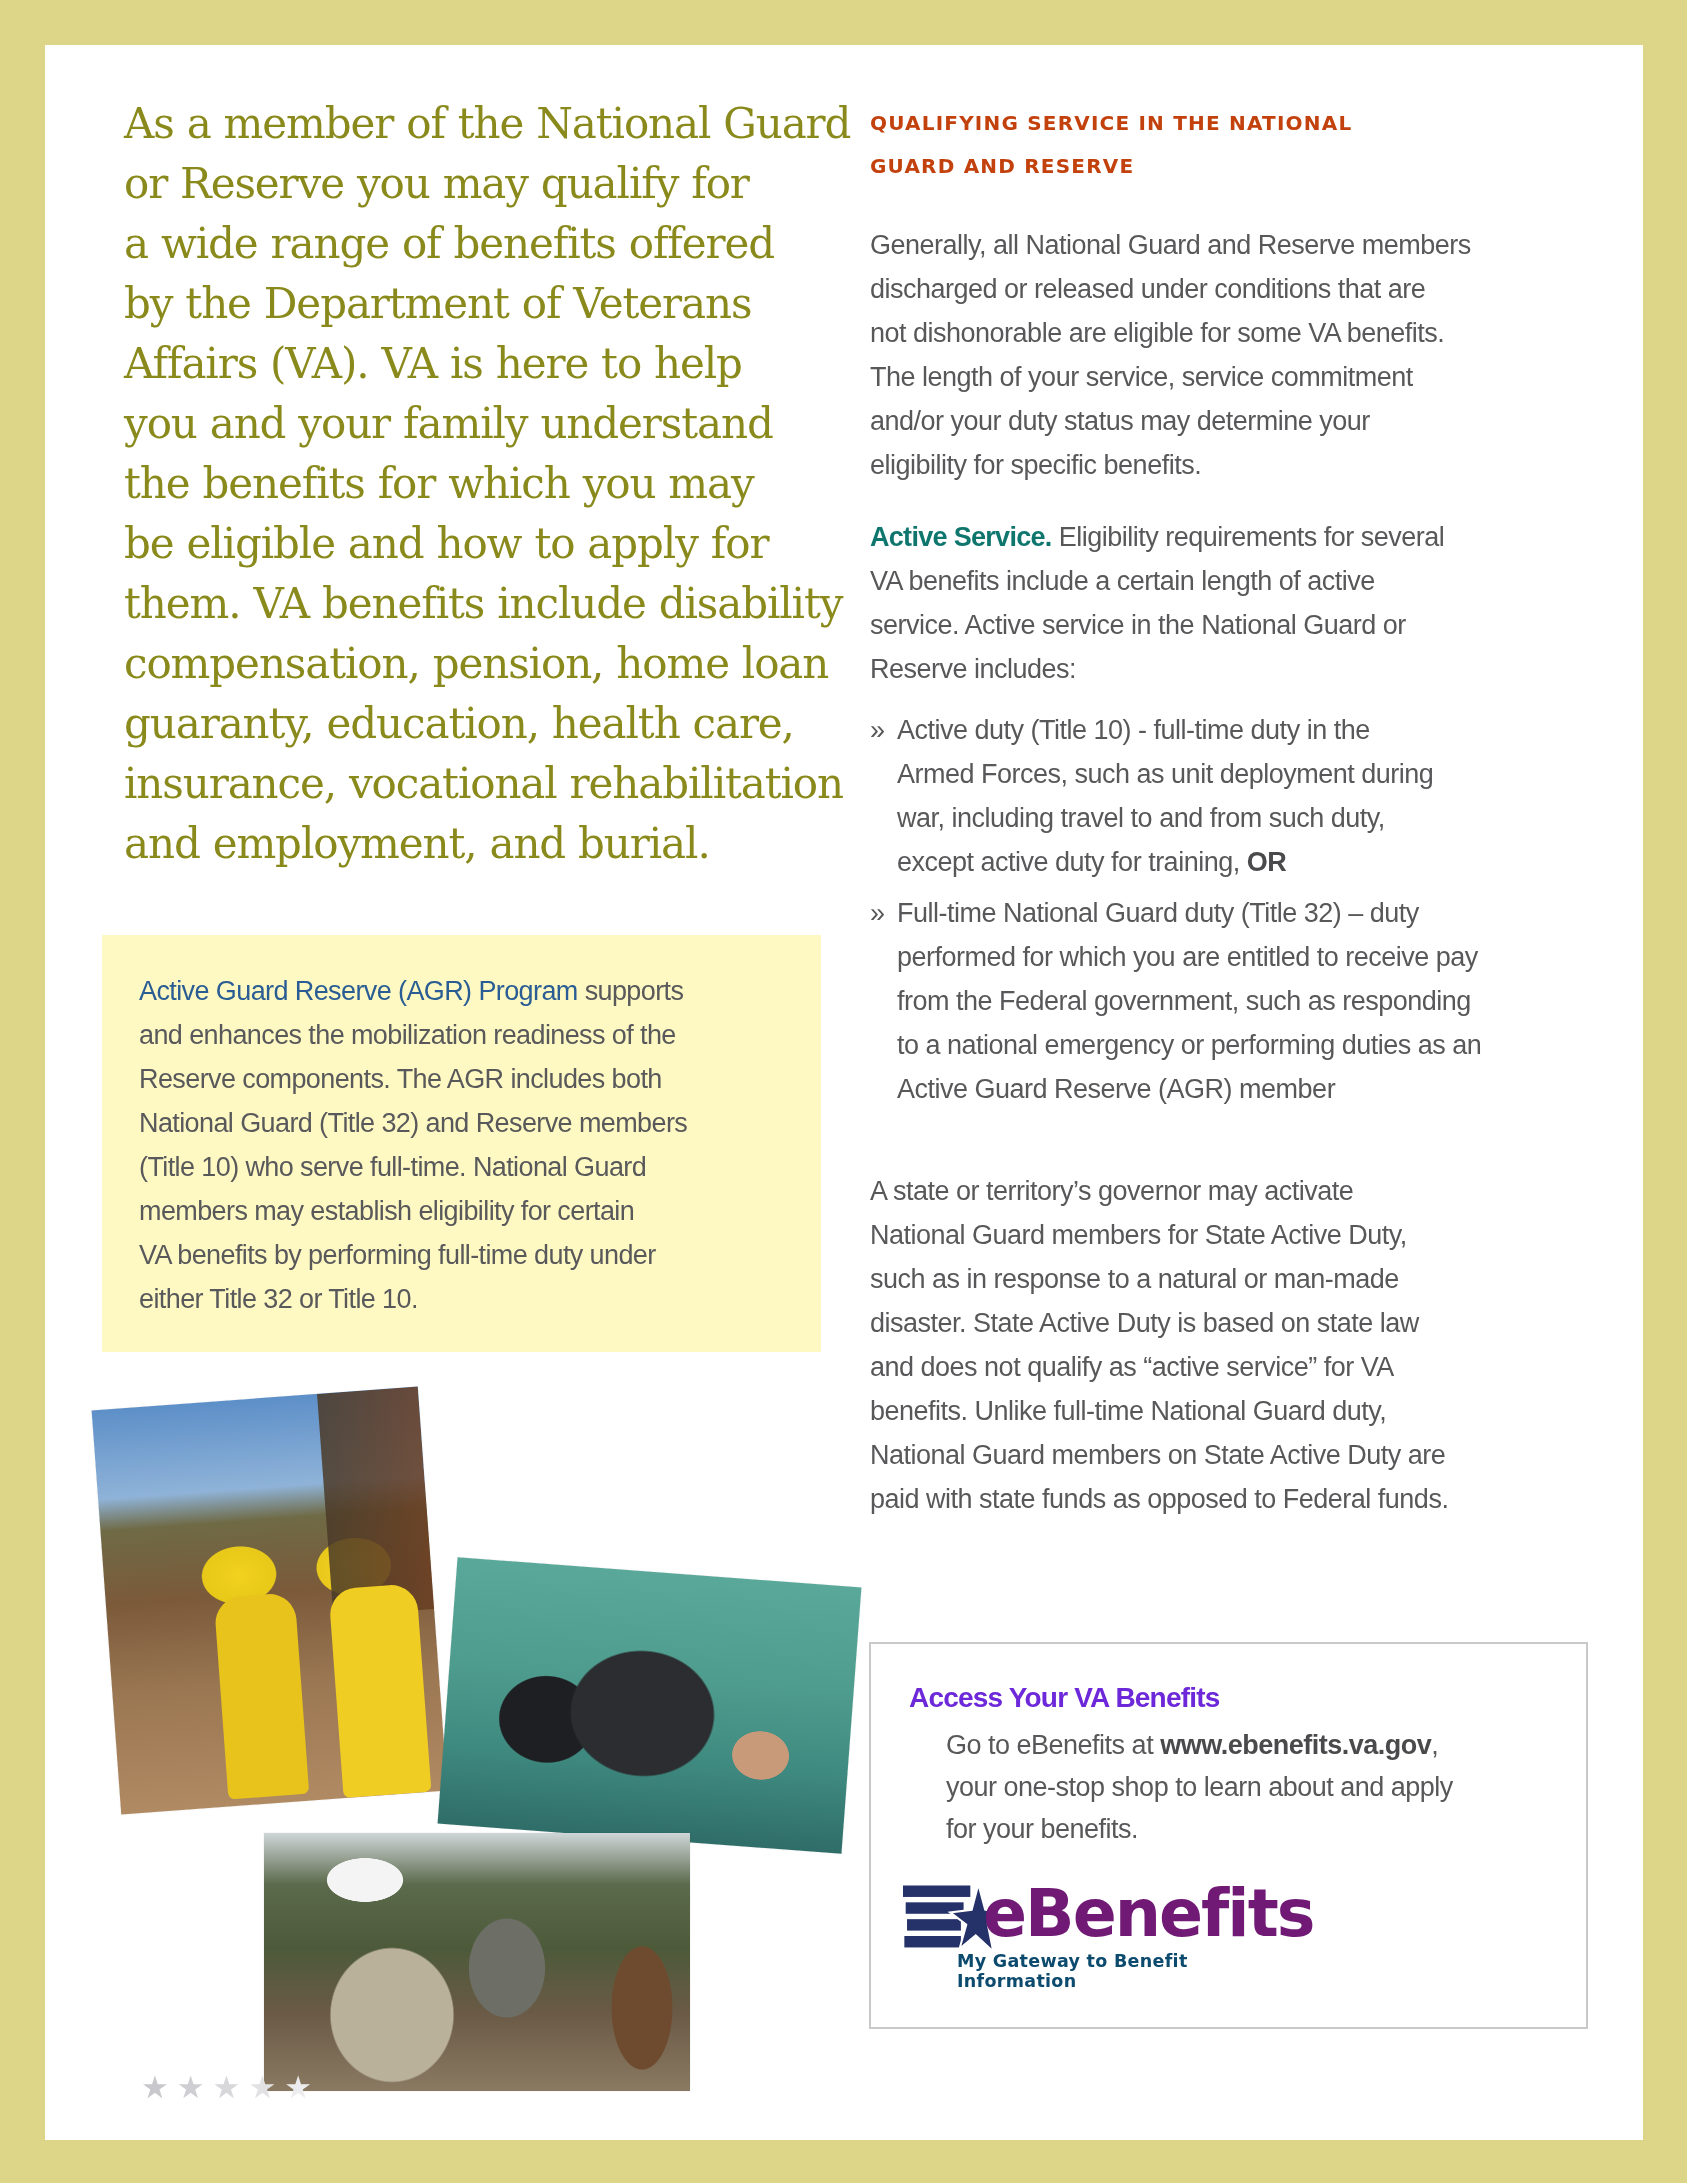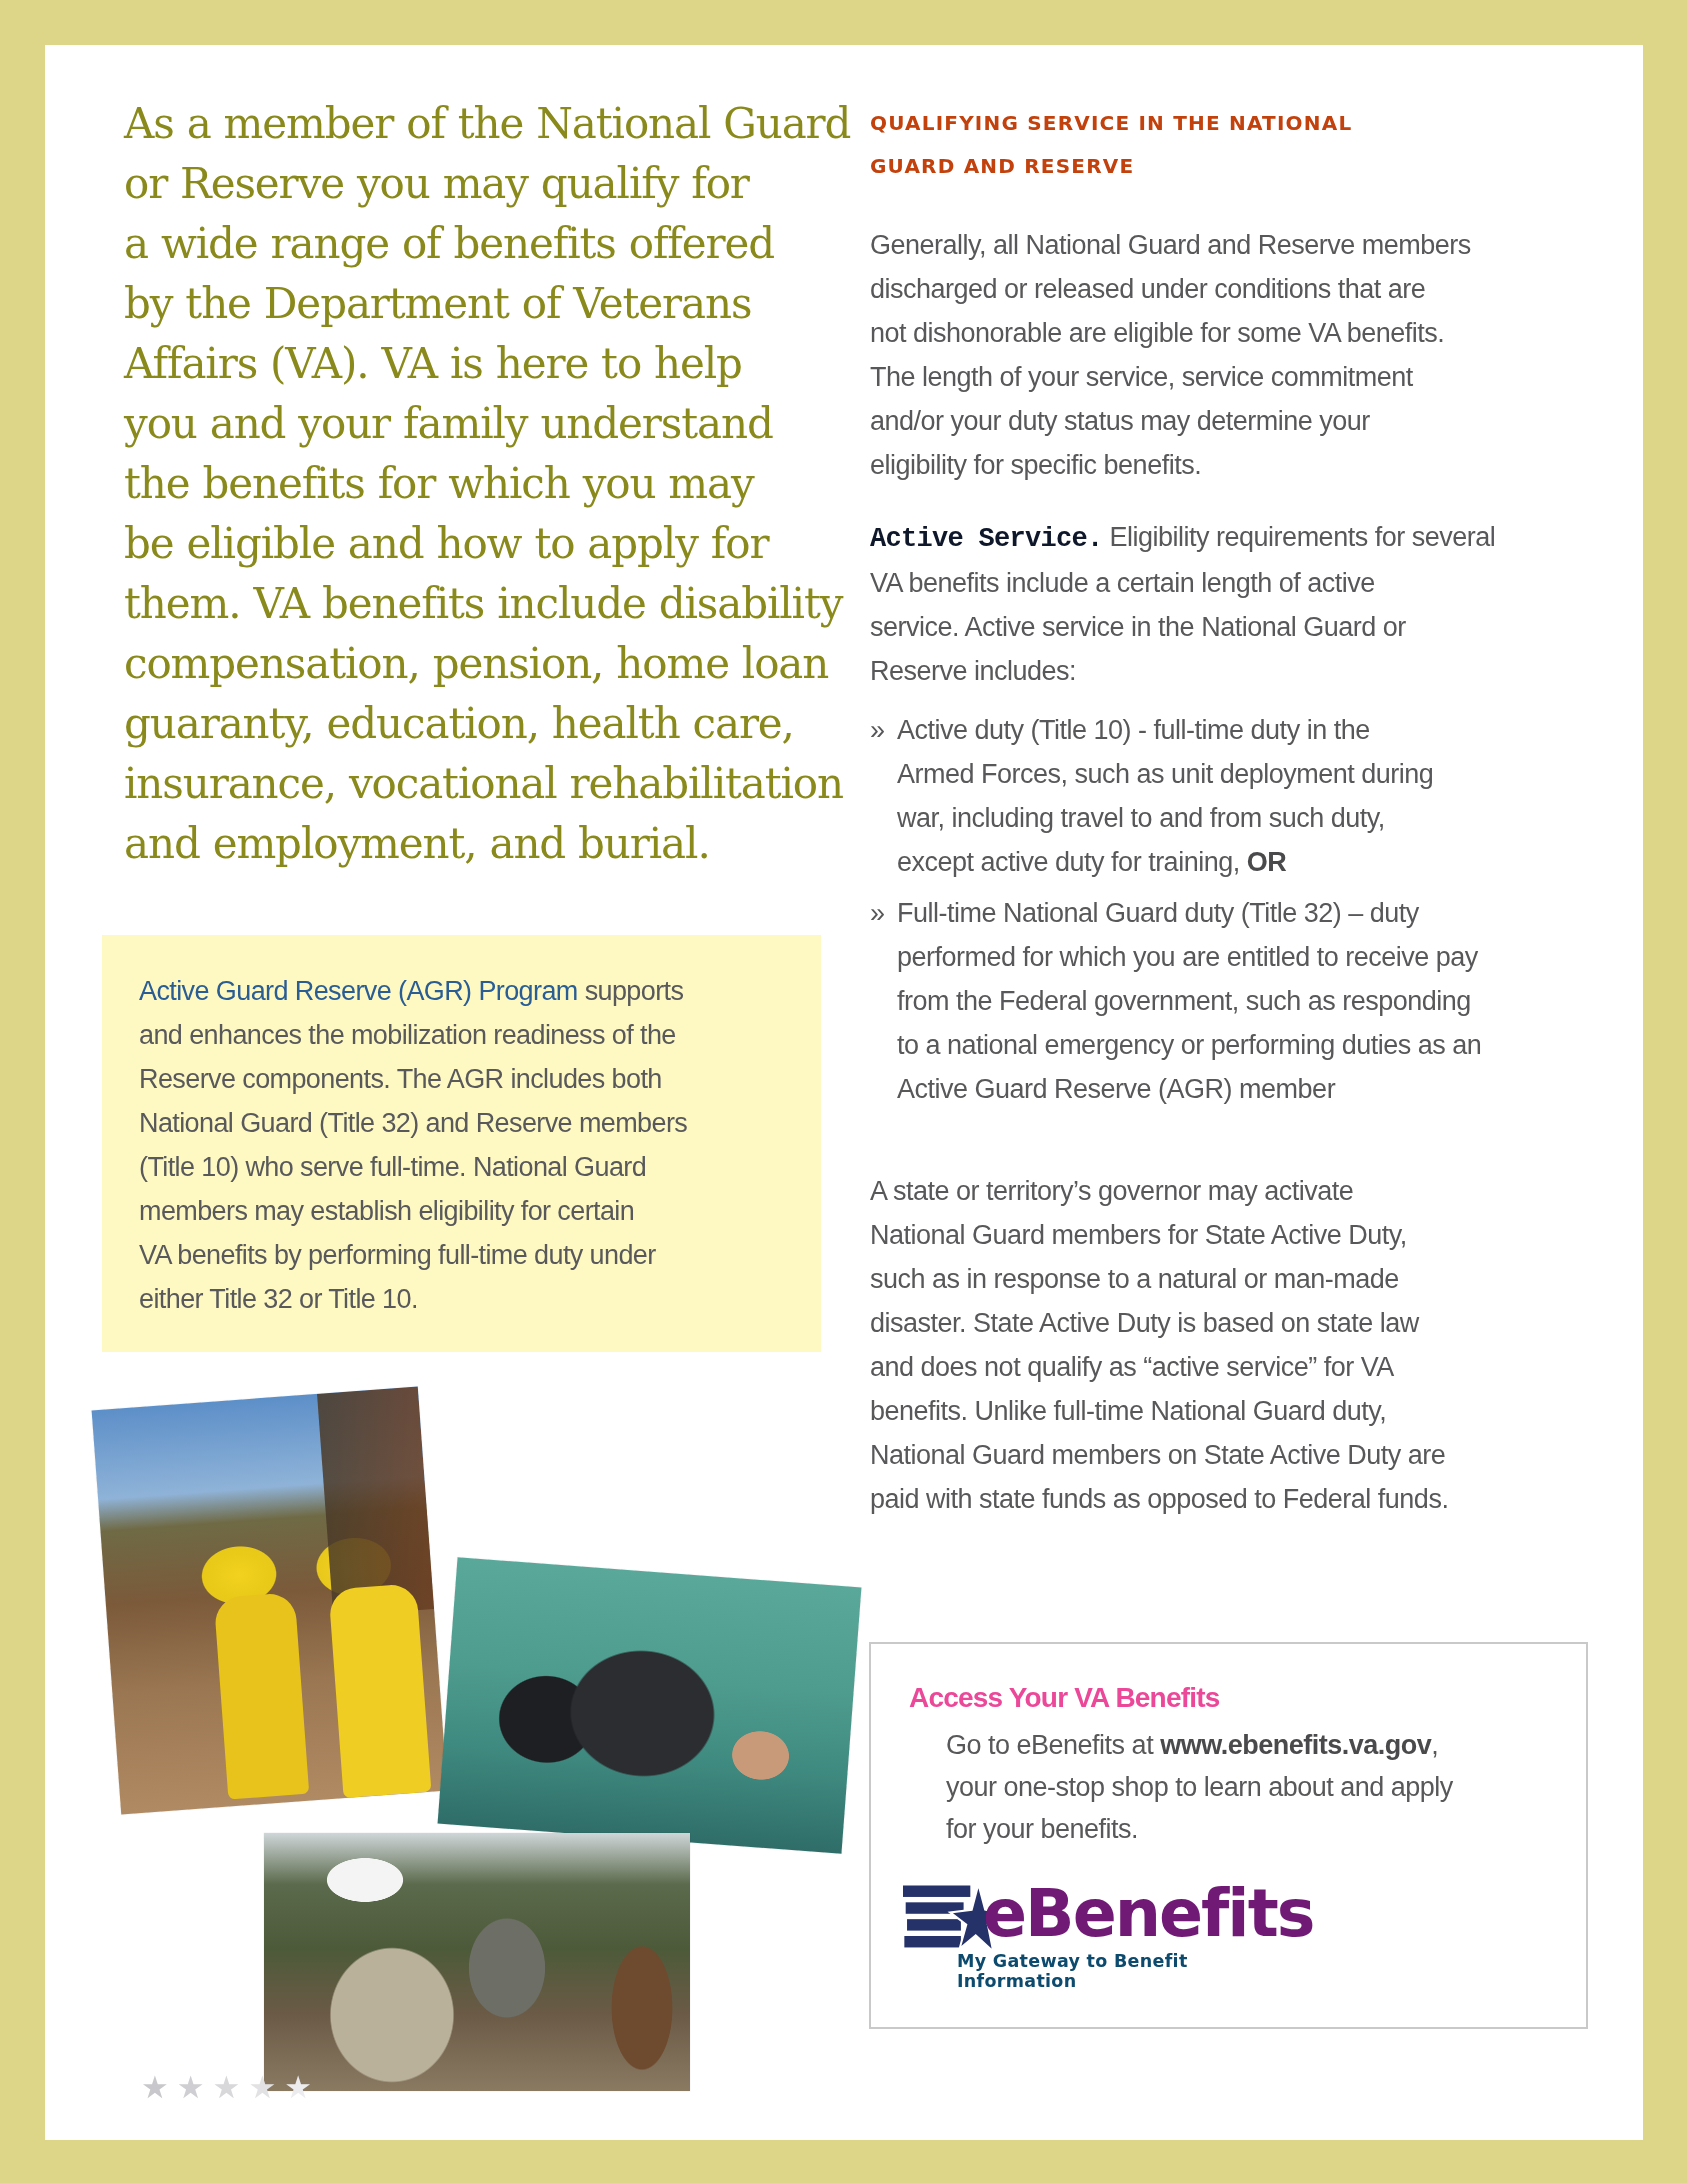--- a/index.html
+++ b/index.html
@@ -78,34 +78,34 @@
     font-family: "DejaVu Sans", sans-serif; font-weight: bold;
     font-size: 20px; line-height: 43px; color: #c2410c; letter-spacing: 1.2px;
   }
   .qual-heading .ln { display: block; white-space: nowrap; }
   .body {
     font-size: 27px; line-height: 44px; color: #58585a; letter-spacing: -0.5px;
   }
   .body .ln { display: block; white-space: nowrap; }
   .p1 { top: 178px; }
   .p2 { top: 470px; }
-  .as-label { color: #0f172a; font-weight: bold; letter-spacing: -0.7px; font-family: Liberation Mono, monospace; }
+  .as-label { color: #0f766e; font-weight: bold; letter-spacing: -0.7px; }
   .bullets { top: 663px; }
   .bullet { position: relative; padding-left: 27px; margin-bottom: 6.7px; }
   .bullet .mark { position: absolute; left: 0; top: 0; }
   .bold-or { font-weight: bold; color: #4a4a4c; }
   .p3 { top: 1124px; }
 
   .access-box {
     position: absolute; left: 824px; top: 1597px; width: 715px; height: 383px;
     border: 2.7px solid #c9c9c9; background: #fff;
   }
   .access-title {
     position: absolute; left: 38px; top: 34px;
-    font-size: 28px; line-height: 40px; color: #ec4899; font-weight: bold; letter-spacing: -0.8px;
+    font-size: 28px; line-height: 40px; color: #6d28d9; font-weight: bold; letter-spacing: -0.8px;
   }
   .access-text {
     position: absolute; left: 38px; top: 80px; width: 661px;
     font-size: 27px; line-height: 42px; color: #58585a; letter-spacing: -0.5px;
   }
   .access-text .ln { display: block; white-space: nowrap; margin-left: 37px; }
   .access-url { font-weight: bold; color: #4a4a4c; }
 
   .logo { position: absolute; left: 32px; top: 240px; width: 405px; height: 94px; }
   .logo-word {

